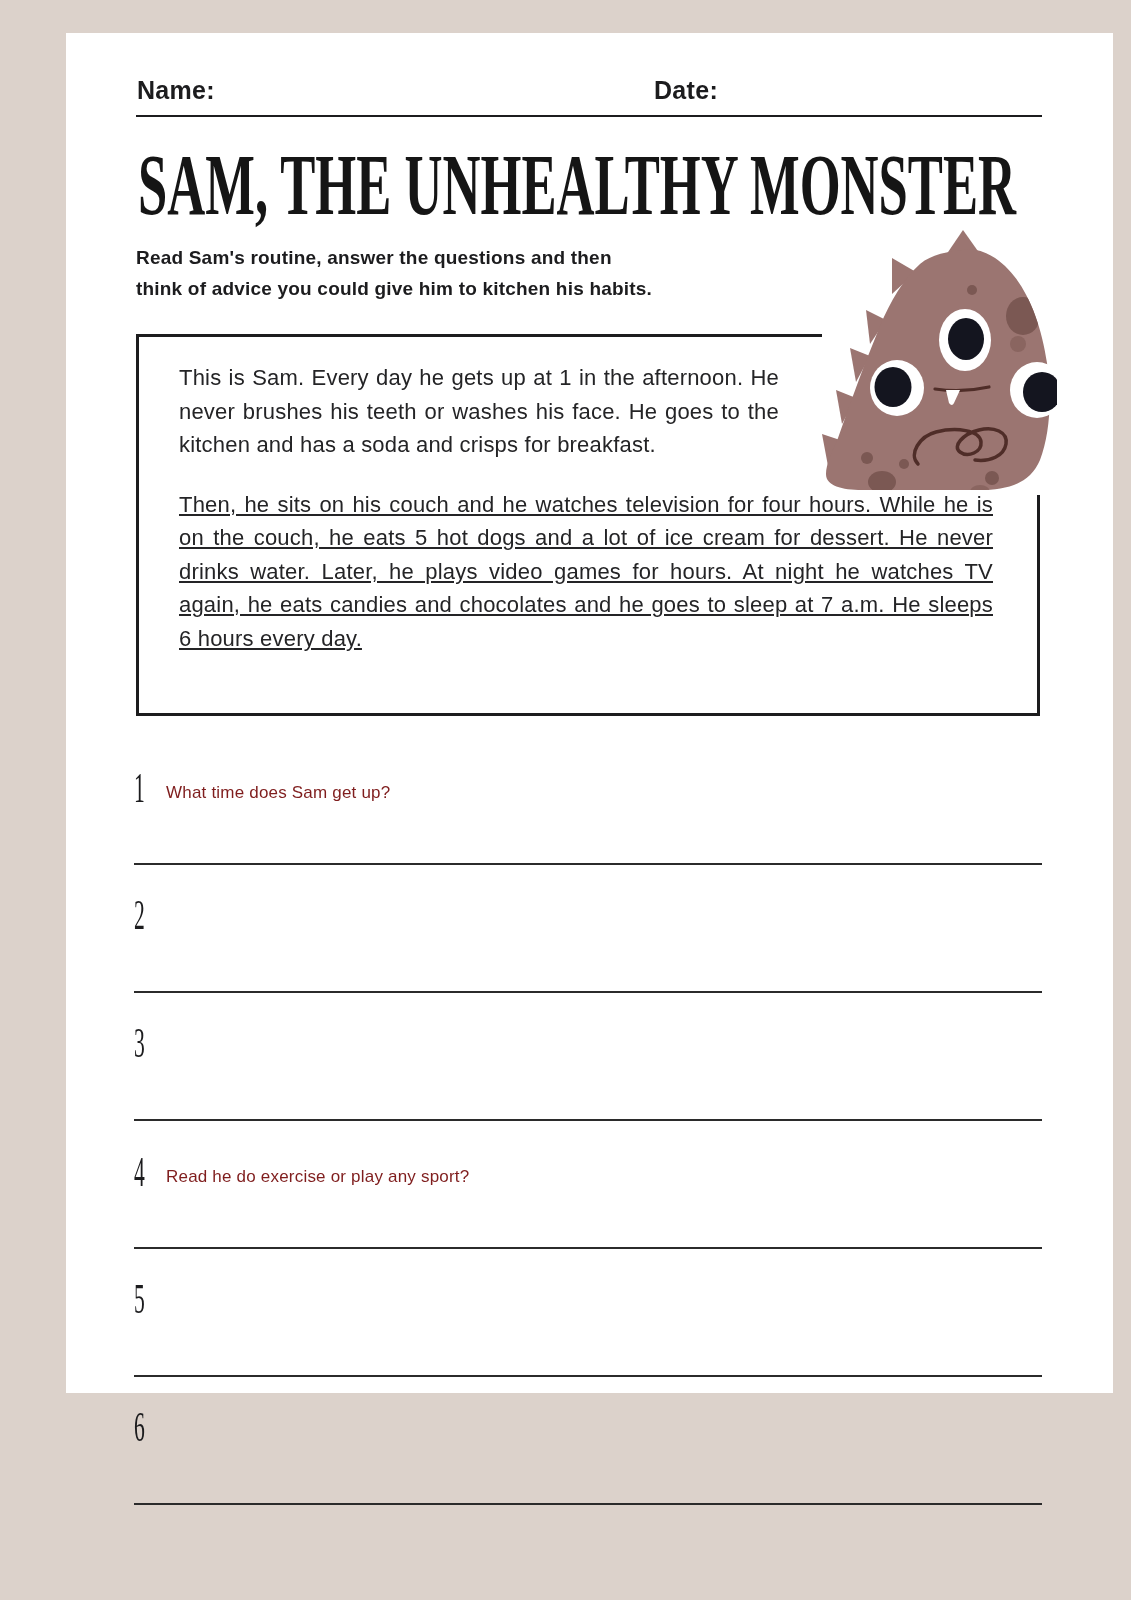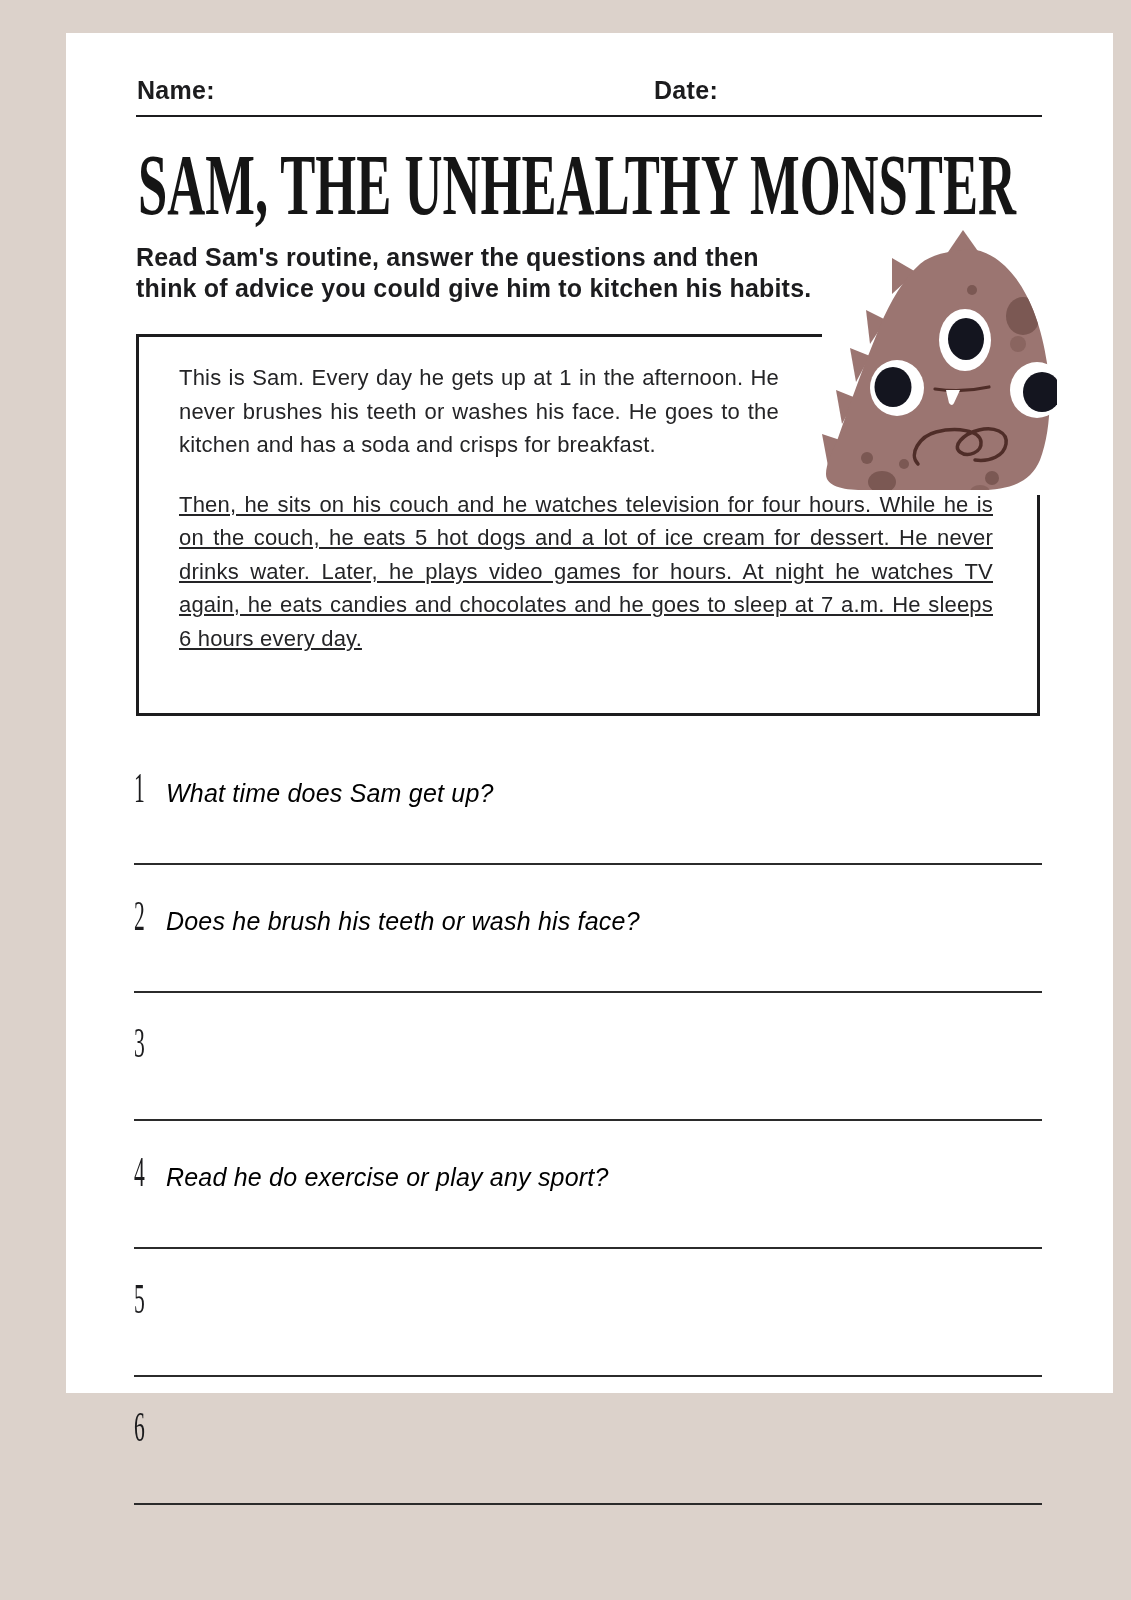--- a/index.html
+++ b/index.html
@@ -14,37 +14,37 @@
   .field-label.date{left:518px;}
   .blank-segment{position:absolute; top:0; height:40px;}
   .blank-segment.name{left:95px; width:380px;}
   .blank-segment.date{left:590px; width:310px;}
 
   
   .title-svg{position:absolute; left:72px; top:108px; overflow:visible;}
   .title-svg text{fill:#151515; font-family:"Liberation Serif", serif; font-weight:bold;}
 
   
-  .instructions{position:absolute; left:70px; top:209px; font-size:25px; font-weight:bold; line-height:31px; letter-spacing:.2px; white-space:nowrap;}
+  .instructions{position:absolute; left:70px; top:209px; font-size:19px; font-weight:bold; line-height:31px; letter-spacing:.2px; white-space:nowrap;}
 
   
   .passage-box{position:absolute; left:70px; top:301px; width:904px; height:382px; border:3px solid #1c1c1e; box-sizing:border-box; background:#ffffff;}
   .passage-box p{margin:0; font-size:22px; line-height:33.5px; letter-spacing:.2px; color:#242426; text-align:justify; text-align-last:left;}
   .p1{width:600px; margin:24px 0 0 40px !important;}
   .p2{width:814px; margin:26px 0 0 40px !important;text-decoration:underline;}
 
   
   .monster{position:absolute; left:756px; top:195px; width:235px; height:267px; background:#ffffff;}
   .monster svg{display:block;}
 
   
   .question{position:absolute; left:68px; width:908px; height:120px;}
   .q-row{display:flex; align-items:flex-end; gap:0;}
   .q-num{display:inline-block; width:32px; flex:0 0 32px; font-family:"Liberation Serif", serif; font-size:30px; font-weight:normal; color:#1c1c1e; transform:scale(.72,1.42); transform-origin:left bottom; line-height:30px;}
-  .q-text{font-size:25px; letter-spacing:.2px; color:#000000; line-height:30px; padding-bottom:1px; white-space:nowrap;font-style:italic;}
+  .q-text{font-size:17px; letter-spacing:.2px; color:#7f1d1d; line-height:30px; padding-bottom:1px; white-space:nowrap;}
   .answer-line{position:absolute; left:0; top:85px; width:908px; height:0; border-top:2px solid #2b2b2b;}
 </style>
 </head>
 <body>
 
 <div class="canvas">
   <div class="page">
 
     <div class="header-row">
       <span class="field-label name">Name:</span>
@@ -119,21 +119,20 @@
       <div class="q-row">
         <span class="q-num">1</span>
         <span class="q-text">What time does Sam get up?</span>
       </div>
       <div class="answer-line"></div>
     </div>
 
     <div class="question" style="top:873px">
       <div class="q-row">
         <span class="q-num">2</span>
-        <span class="q-text">Does he brush his teeth or wash his face?</span>
       </div>
       <div class="answer-line"></div>
     </div>
 
     <div class="question" style="top:1001px">
       <div class="q-row">
         <span class="q-num">3</span>
       </div>
       <div class="answer-line"></div>
     </div>

